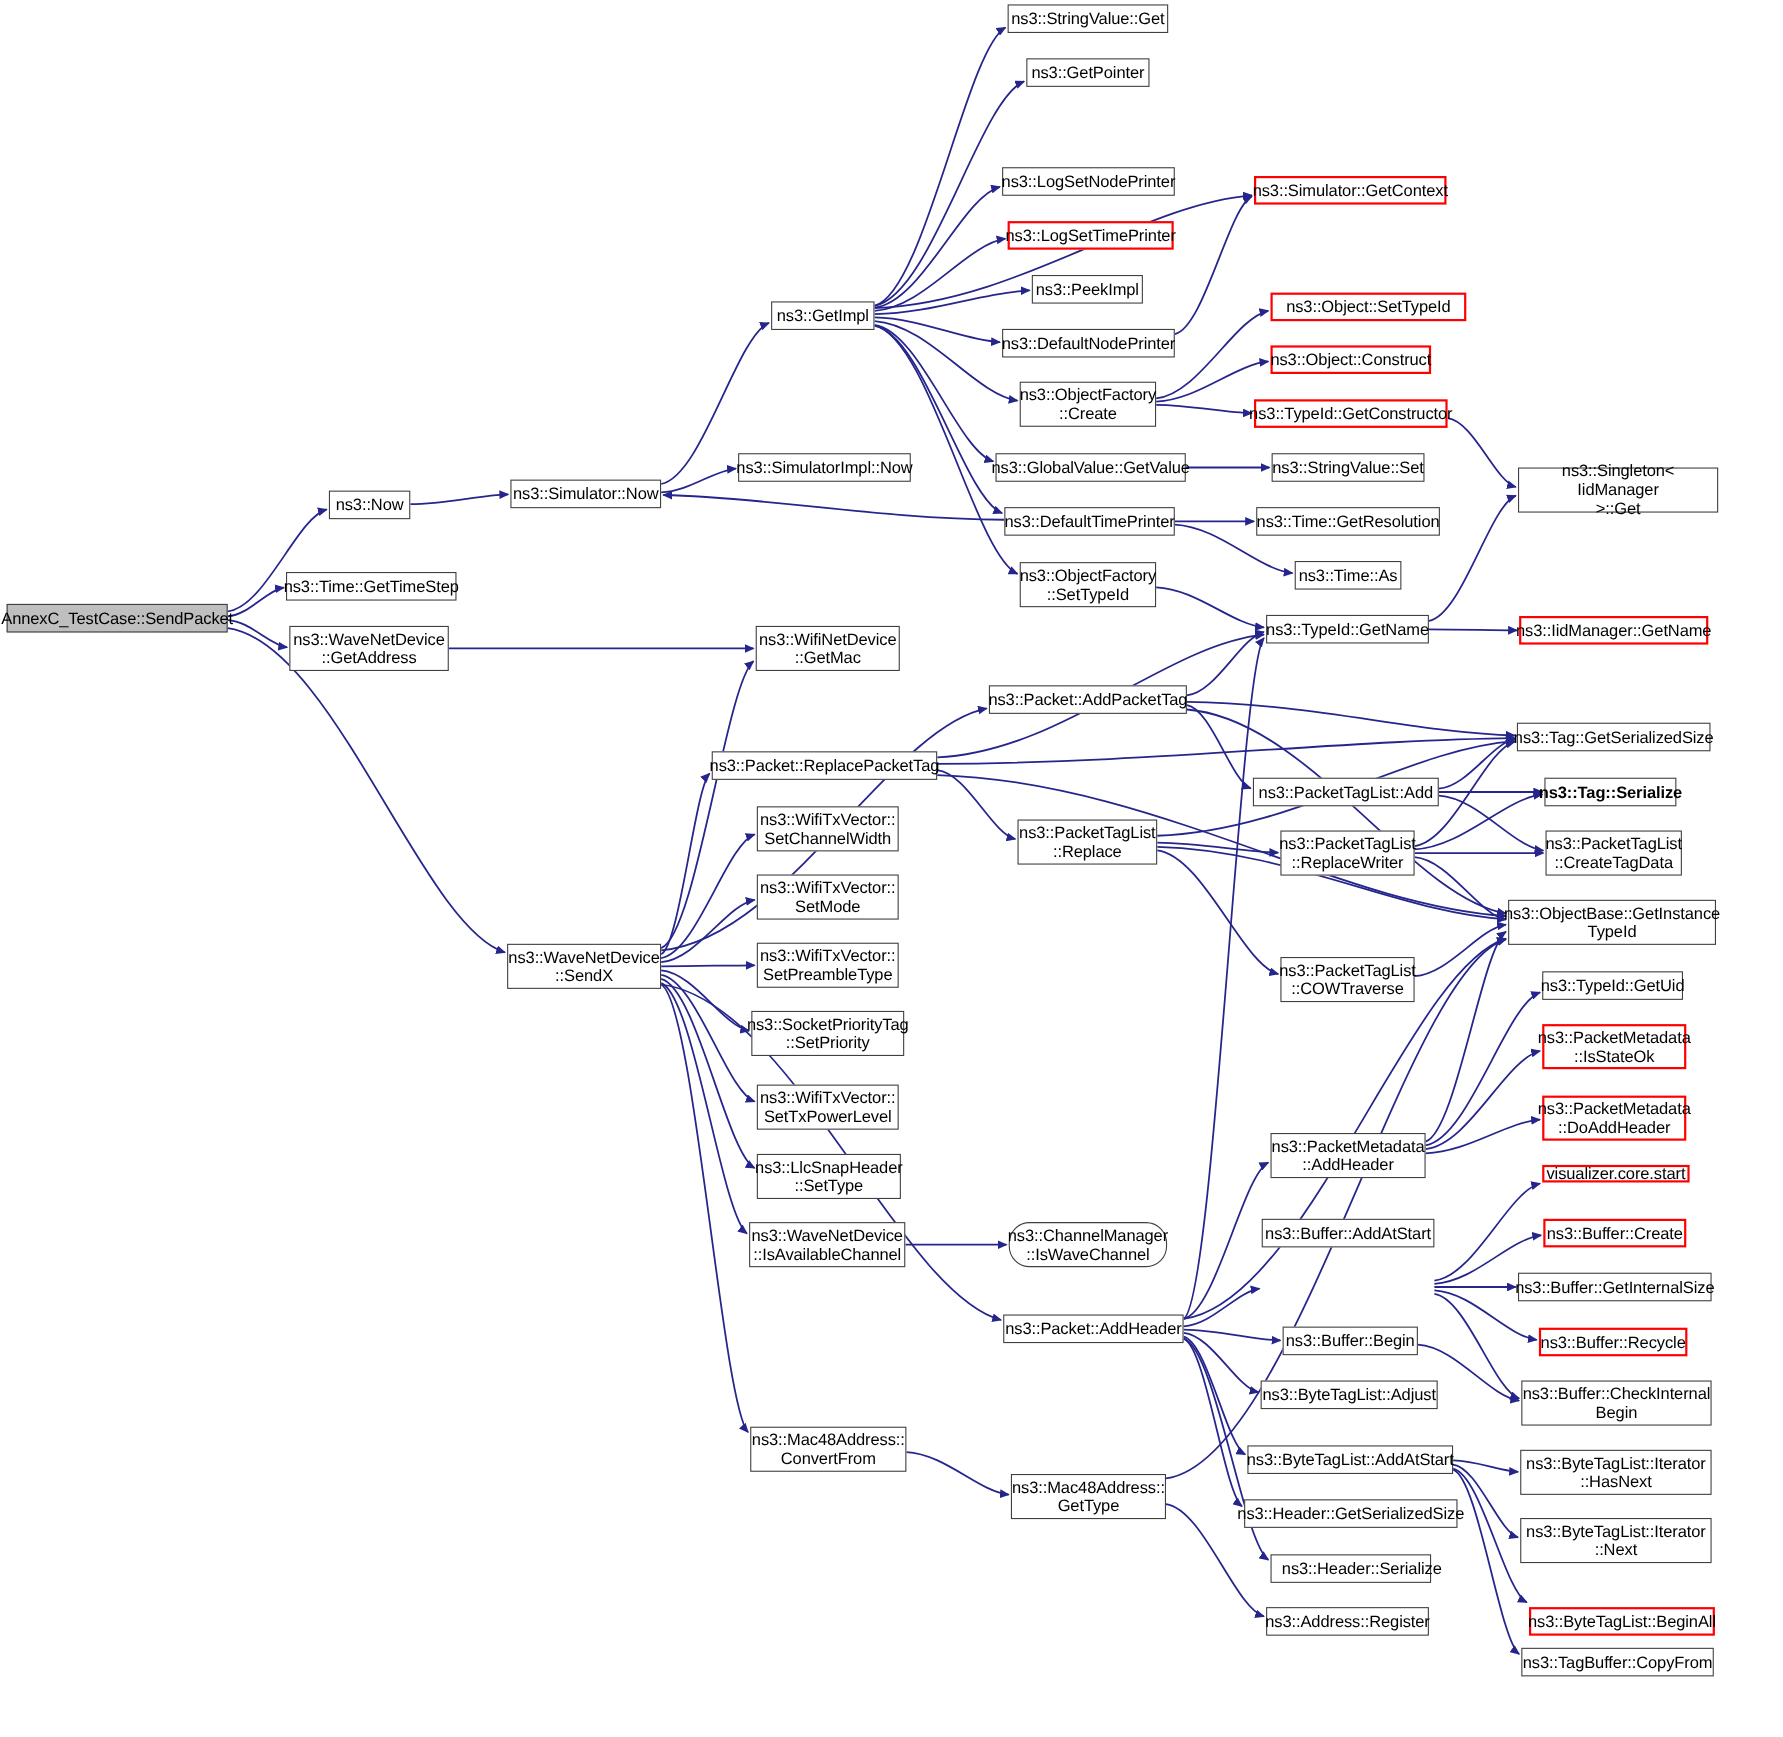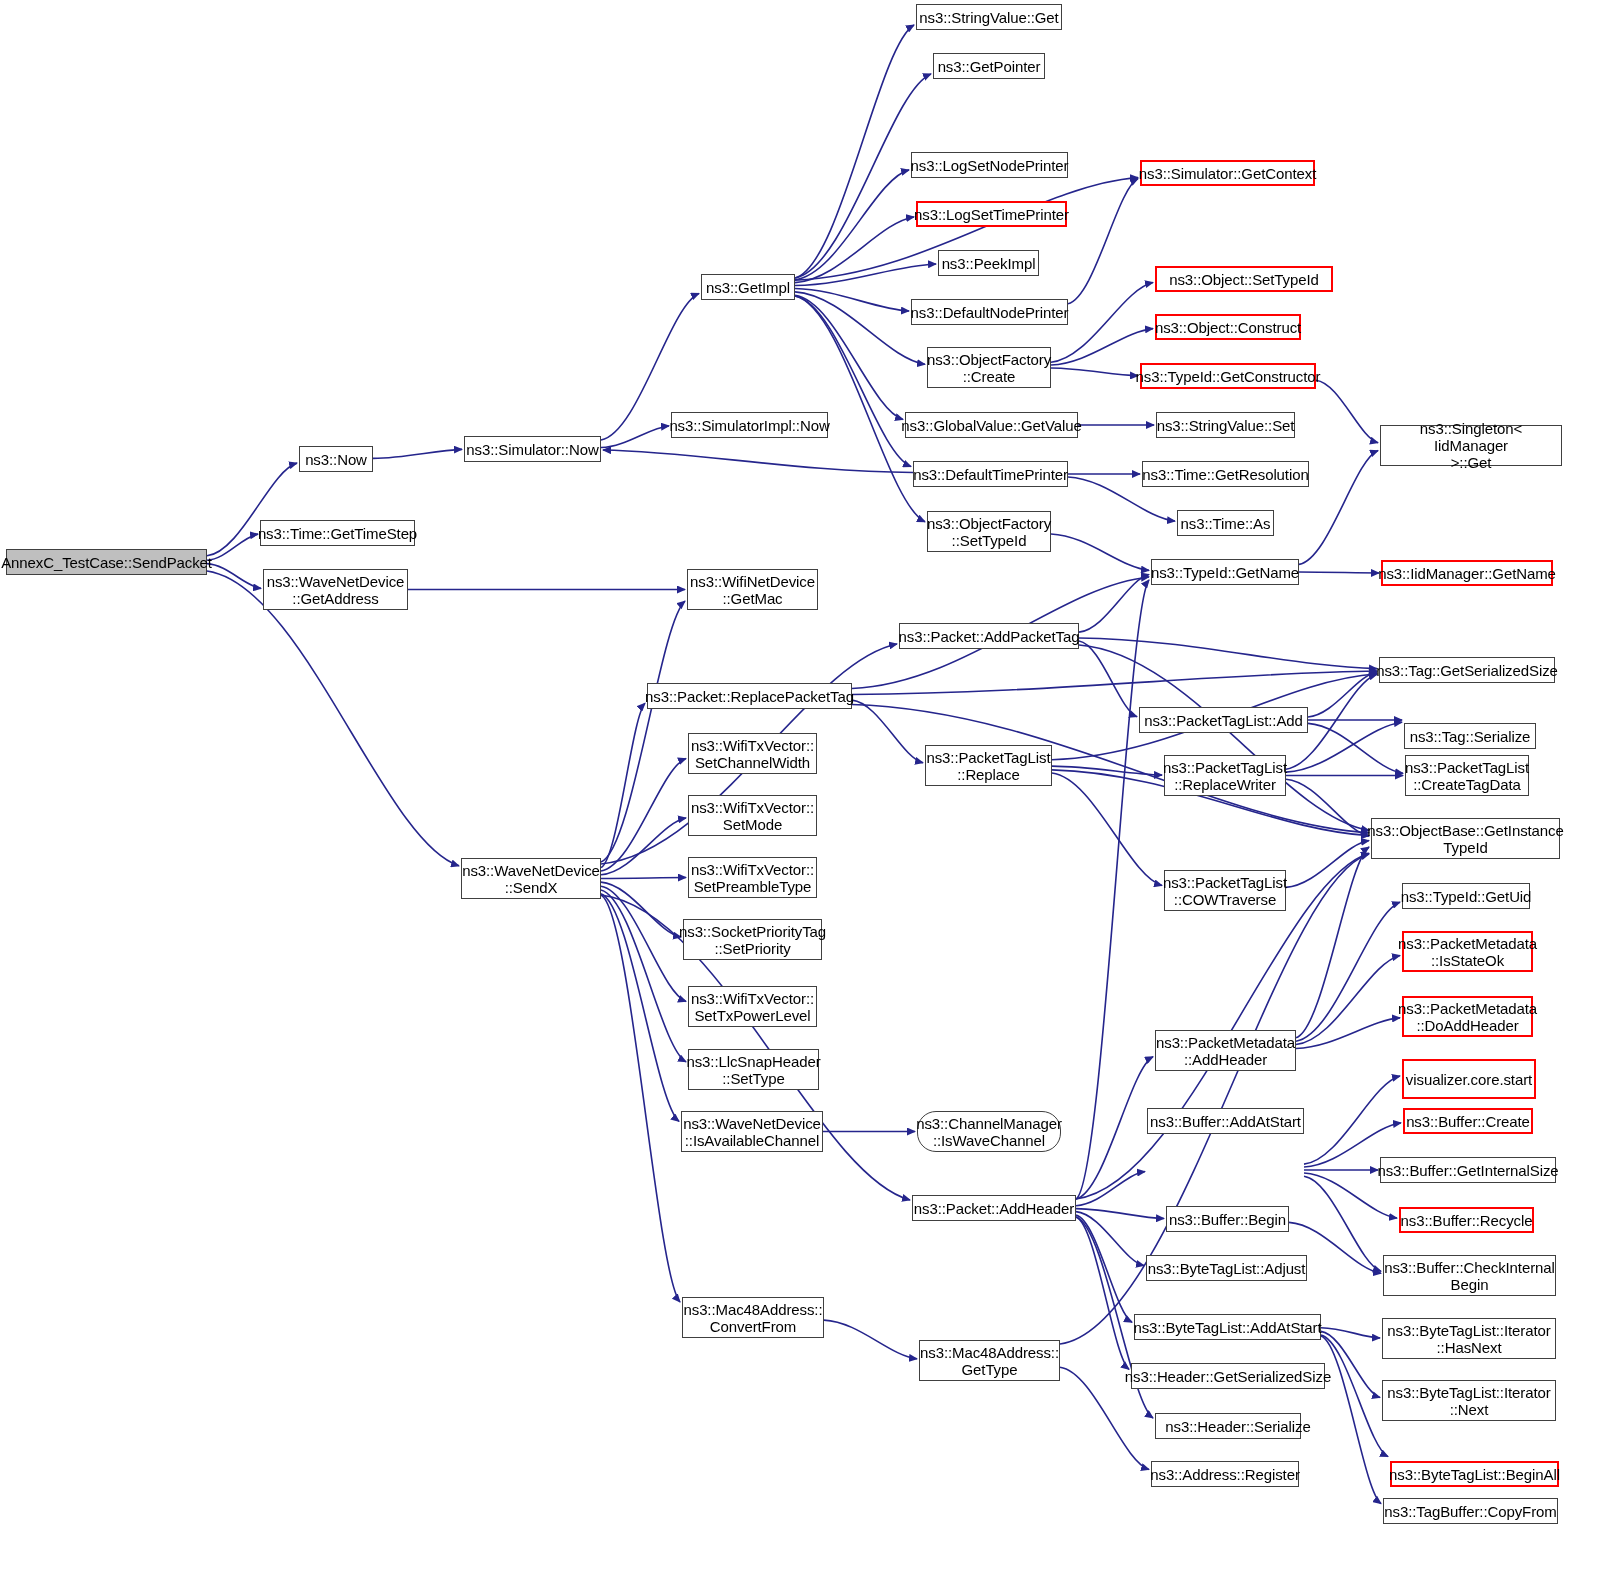--- a/index.html
+++ b/index.html
@@ -181,33 +181,33 @@
       <div class="node" style="left: 461px; top: 858px; width: 140px; height: 41px;"><span>ns3::WaveNetDevice
 ::SendX</span></div>
       <div class="node" style="left: 925px; top: 745px; width: 127px; height: 41px;"><span>ns3::PacketTagList
 ::Replace</span></div>
       <div class="node" style="left: 1139px; top: 707px; width: 169px; height: 26px;"><span>ns3::PacketTagList::Add</span></div>
       <div class="node" style="left: 1164px; top: 755px; width: 122px; height: 41px;"><span>ns3::PacketTagList
 ::ReplaceWriter</span></div>
       <div class="node" style="left: 1164px; top: 870px; width: 122px; height: 41px;"><span>ns3::PacketTagList
 ::COWTraverse</span></div>
       <div class="node" style="left: 1379px; top: 657px; width: 176px; height: 26px;"><span>ns3::Tag::GetSerializedSize</span></div>
-      <div class="node" style="left: 1404px; top: 723px; width: 132px; height: 26px;"><span>ns3::Tag::Serialize</span></div>
+      <div class="node" style="left: 1404px; top: 707px; width: 120px; height: 26px; font-weight: bold;"><span>ns3::Tag::Serialize</span></div>
       <div class="node" style="left: 1405px; top: 755px; width: 124px; height: 41px;"><span>ns3::PacketTagList
 ::CreateTagData</span></div>
       <div class="node" style="left: 1371px; top: 818px; width: 189px; height: 41px;"><span>ns3::ObjectBase::GetInstance
 TypeId</span></div>
       <div class="node" style="left: 1402px; top: 883px; width: 128px; height: 26px;"><span>ns3::TypeId::GetUid</span></div>
       <div class="node red" style="left: 1402px; top: 931px; width: 131px; height: 41px;"><span>ns3::PacketMetadata
 ::IsStateOk</span></div>
       <div class="node red" style="left: 1402px; top: 996px; width: 131px; height: 41px;"><span>ns3::PacketMetadata
 ::DoAddHeader</span></div>
       <div class="node" style="left: 1155px; top: 1030px; width: 141px; height: 41px;"><span>ns3::PacketMetadata
 ::AddHeader</span></div>
-      <div class="node red" style="left: 1402px; top: 1059px; width: 134px; height: 40px; align-items: center;"><span>visualizer.core.start</span></div>
+      <div class="node red" style="left: 1402px; top: 1059px; width: 134px; height: 16px; align-items: center;"><span>visualizer.core.start</span></div>
       <div class="node red" style="left: 1403px; top: 1108px; width: 130px; height: 26px;"><span>ns3::Buffer::Create</span></div>
       <div class="node" style="left: 1147px; top: 1108px; width: 157px; height: 26px;"><span>ns3::Buffer::AddAtStart</span></div>
       <div class="node" style="left: 1380px; top: 1157px; width: 176px; height: 26px;"><span>ns3::Buffer::GetInternalSize</span></div>
       <div class="node red" style="left: 1399px; top: 1207px; width: 135px; height: 26px;"><span>ns3::Buffer::Recycle</span></div>
       <div class="node" style="left: 1383px; top: 1255px; width: 173px; height: 41px;"><span>ns3::Buffer::CheckInternal
 Begin</span></div>
       <div class="node" style="left: 912px; top: 1195px; width: 164px; height: 26px;"><span>ns3::Packet::AddHeader</span></div>
       <div class="node" style="left: 1166px; top: 1206px; width: 123px; height: 26px;"><span>ns3::Buffer::Begin</span></div>
       <div class="node" style="left: 1146px; top: 1255px; width: 161px; height: 26px;"><span>ns3::ByteTagList::Adjust</span></div>
       <div class="node" style="left: 1134px; top: 1314px; width: 187px; height: 26px;"><span>ns3::ByteTagList::AddAtStart</span></div>

